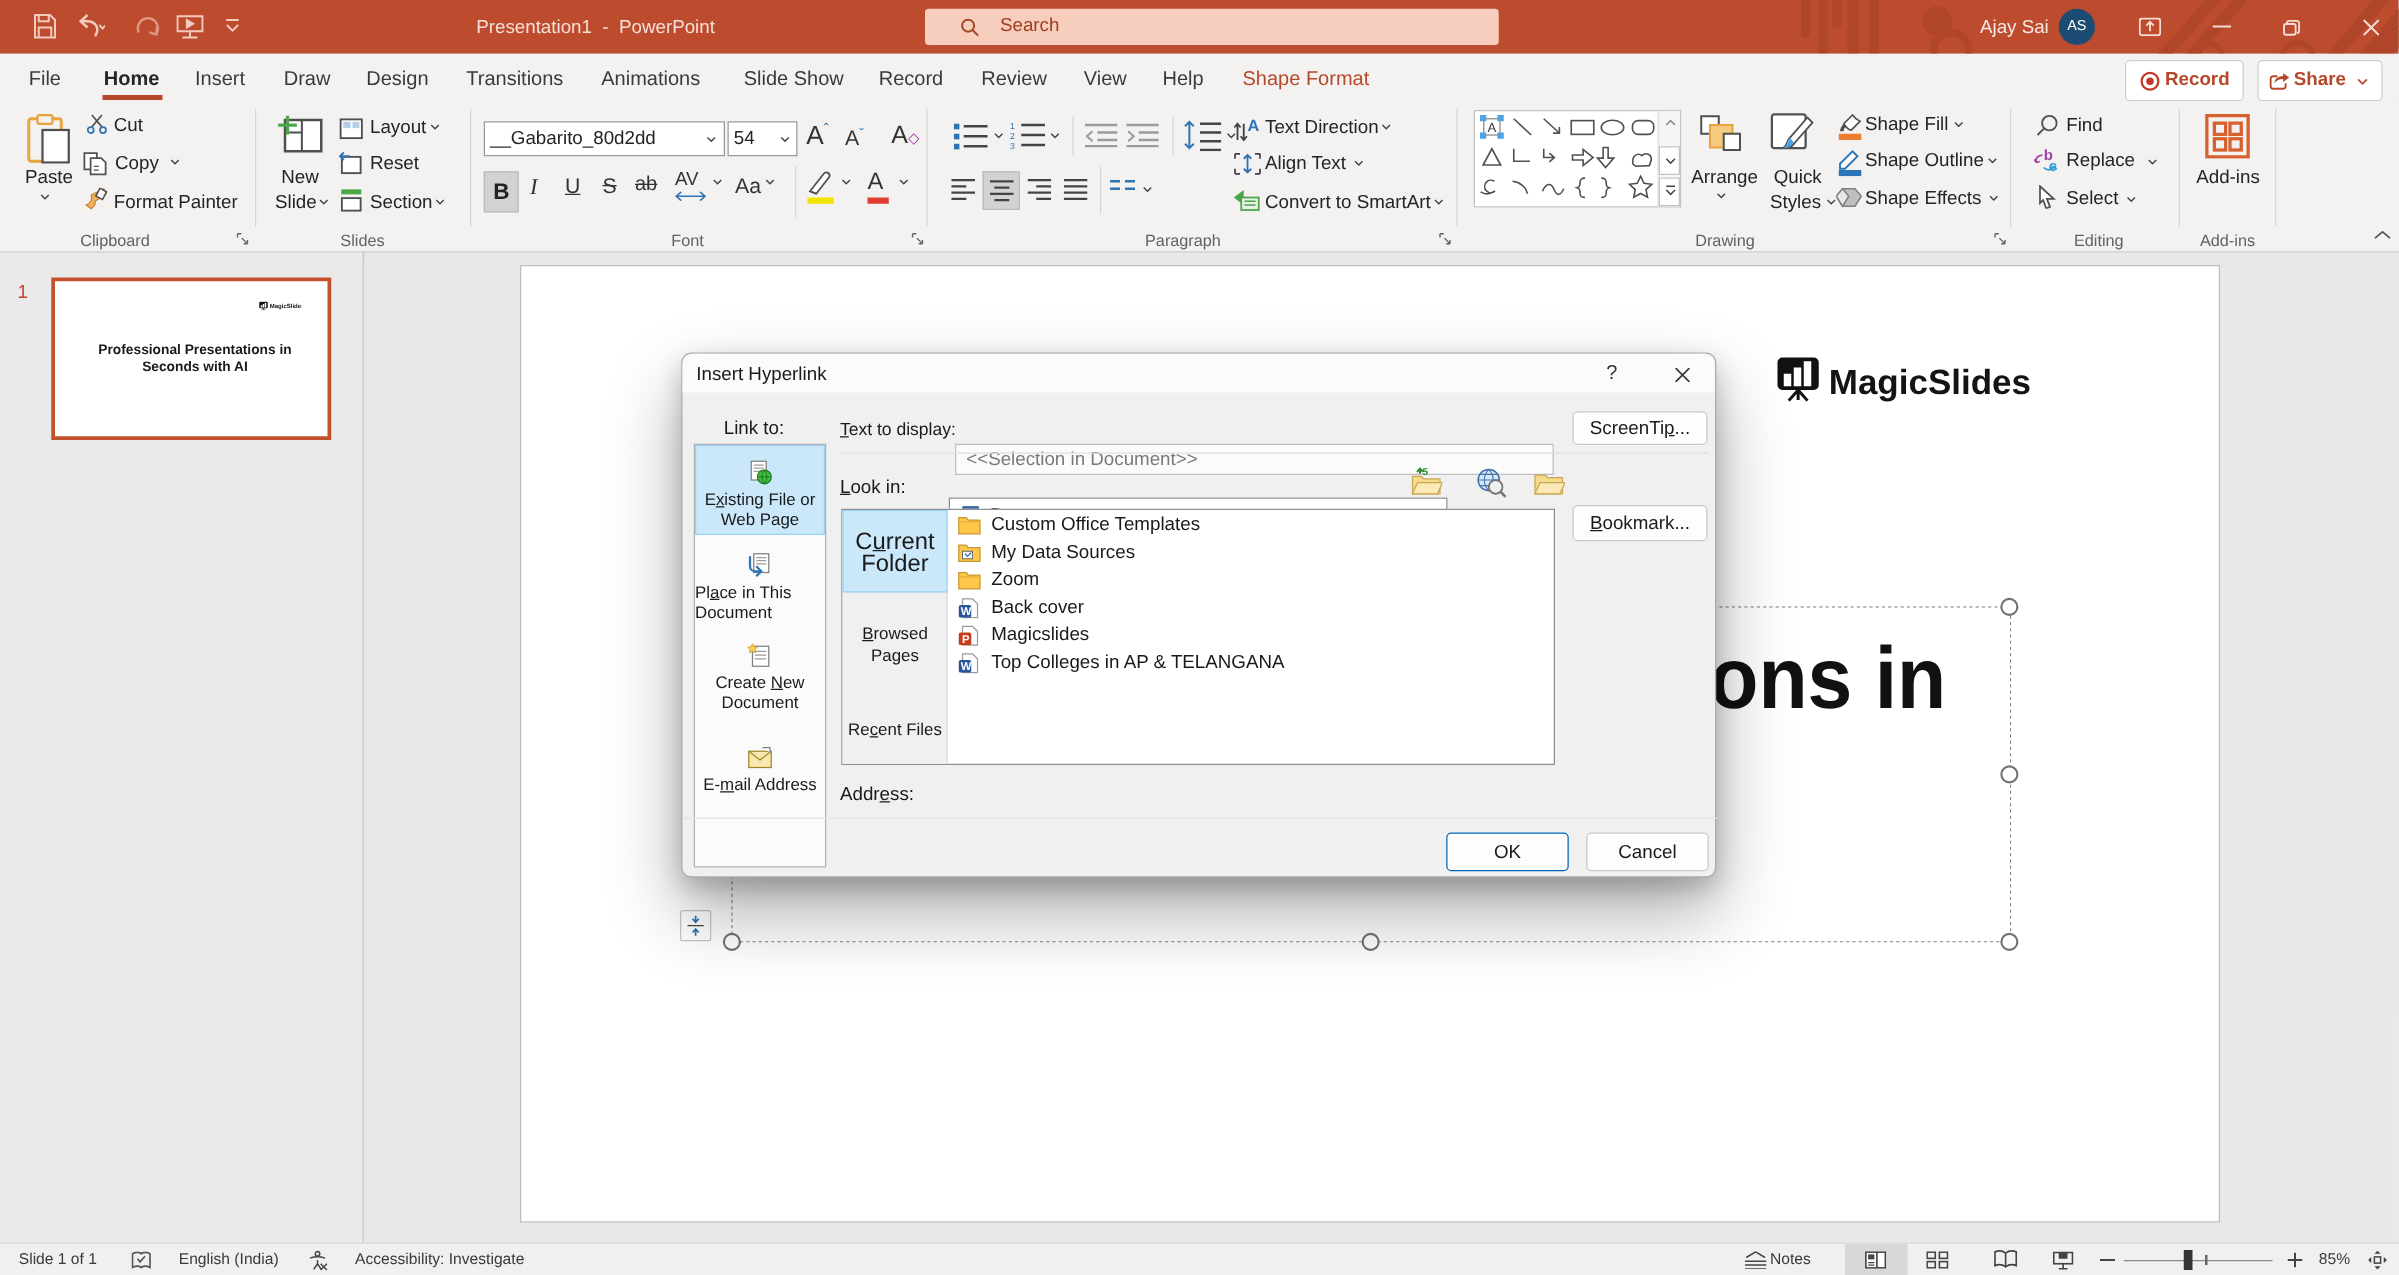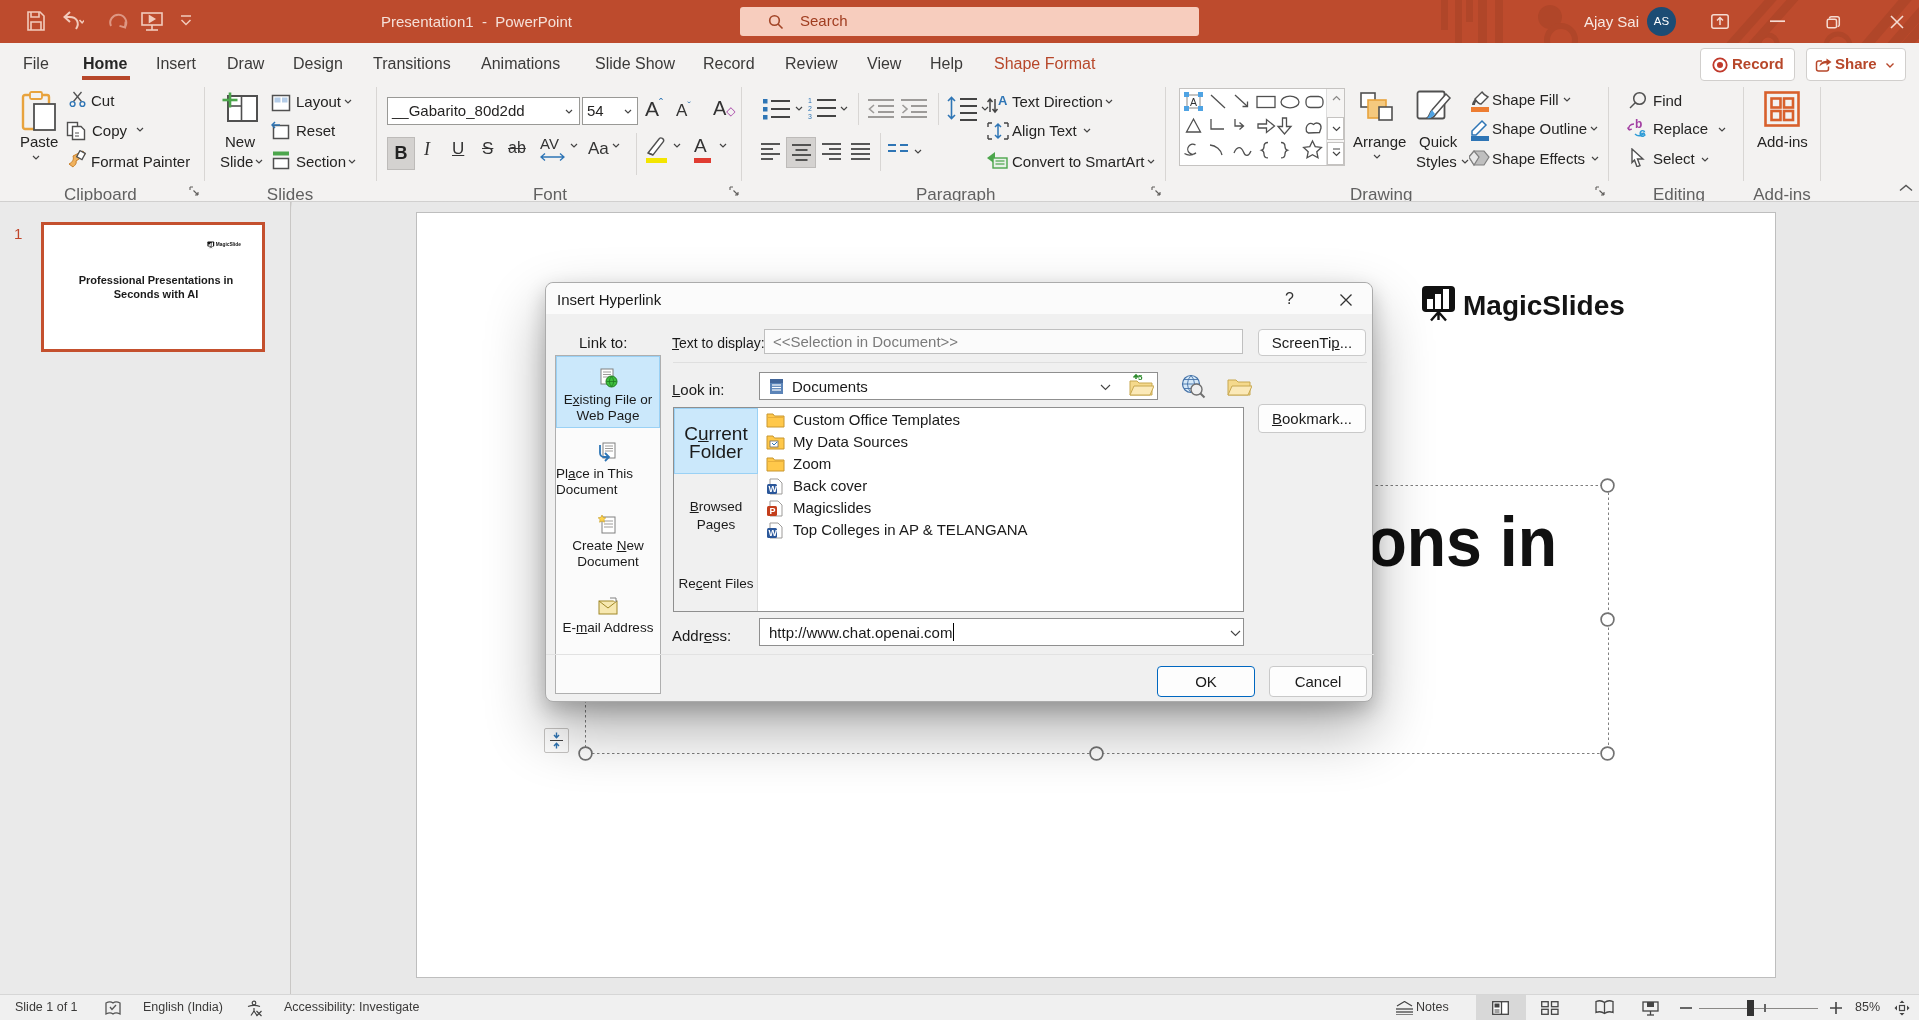--- a/index.html
+++ b/index.html
@@ -20,21 +20,21 @@
     background:#1C4C74; color:#fff; font-size:11.5px; text-align:center; line-height:29px; }
 
   
   #tabrow { left:0; top:43px; width:1919px; height:38px; background:#F3F2F1; }
   .tab { position:absolute; top:0; height:38px; line-height:41px; font-size:16px; color:#3B3A39; }
   #homeline { position:absolute; left:82px; top:33px; width:48px; height:4px; background:#B7472A; }
 
   
   #ribbon { left:0; top:81px; width:1919px; height:120px; background:#F3F2F1; }
   .gdiv { position:absolute; top:6px; width:1px; height:94px; background:#D8D6D4; }
-  .glabel { position:absolute; top:104px; font-size:17px; color:#616161; text-align:center; }
+  .glabel { position:absolute; top:104px; font-size:13px; color:#616161; text-align:center; }
   .launcher { position:absolute; top:105px; width:10px; height:10px; }
   .rtext { position:absolute; font-size:15px; color:#252423; white-space:nowrap; }
   .chev { position:absolute; width:8px; height:5px; }
 
   
   #ribshadow { left:0; top:201px; width:1919px; height:12px;
      background:linear-gradient(#CFCECD,#E4E4E4 55%,#E8E8E8); }
   #thumbpanel { left:0; top:202px; width:291px; height:792px; background:#EAEAEA; border-right:1px solid #C9C7C5; }
   #canvas { left:292px; top:202px; width:1627px; height:792px; background:#E8E8E8; }
   #slide { position:absolute; left:124px; top:10px; width:1360px; height:766px; background:#fff;
@@ -46,21 +46,21 @@
   #statusbar span { position:absolute; top:5px; }
 
   
   #dialog { left:545px; top:282px; width:828px; height:420px; background:#F0F0F0;
     border:1px solid #ABABAB; border-radius:8px;
     box-shadow:0 28px 60px rgba(0,0,0,.32), 0 8px 20px rgba(0,0,0,.20); font-size:15px; color:#1A1A1A; }
   #dlg-titlebar { position:absolute; left:0; top:0; width:100%; height:31px; background:#FBFBFB;
     border-radius:8px 8px 0 0; }
   .dbtn { position:absolute; background:#FDFDFD; border:1px solid #C9C9C9; border-radius:4px;
     text-align:center; font-size:15px; color:#1A1A1A; }
-  .field { position:absolute; background:#fff; border:1px solid #999; }
+  .field { position:absolute; background:#fff; border:1px solid #999;margin-top:26px; }
 </style>
 </head>
 <body>
 
 <div class="abs" id="titlebar">
 
   <svg class="abs" style="left:1440px;top:0" width="479" height="43" viewBox="0 0 479 43">
     <g fill="#B04629">
       <rect x="1" y="0" width="7" height="30"></rect>
         <rect x="15" y="0" width="7" height="43"></rect>
@@ -822,23 +822,16 @@
     <span class="abs" style="left:119px;top:91px">Magicslides</span>
     <svg class="abs" style="left:92px;top:114px" width="18" height="17" viewBox="0 0 18 17">
       <path d="M4 1 h8 l4 4 v11 h-12 z" fill="#fff" stroke="#9D9B99"></path>
       <rect x="1" y="6" width="10" height="10" rx="1.5" fill="#2B579A"></rect>
       <text x="2.5" y="14" font-size="9" fill="#fff" font-weight="bold">W</text>
     </svg>
     <span class="abs" style="left:119px;top:113px">Top Colleges in AP &amp; TELANGANA</span>
   </div>
 
   <div class="abs" style="left:126px;top:344px">Addr<u>e</u>ss:</div>
-  <div class="field abs" style="left:213px;top:335px;width:485px;height:28px;border-color:#8F8F8F">
-    <span class="abs" style="left:9px;top:5px">http://www.chat.openai.com</span>
-    <div class="abs" style="left:193px;top:4px;width:1px;height:18px;background:#000"></div>
-    <svg class="abs" style="left:470px;top:11px" width="11" height="7" viewBox="0 0 11 7">
-        <path d="M1 1 L5.5 5.5 L10 1" fill="none" stroke="#444" stroke-width="1.1"></path>
-      </svg>
-  </div>
   <div class="abs" style="left:0px;top:371px;width:828px;height:1px;background:#E2E2E2"></div>
   <div class="dbtn" style="left:611px;top:383px;width:98px;height:31px;line-height:29px;border:1.5px solid #0067C0">OK</div>
   <div class="dbtn" style="left:723px;top:383px;width:98px;height:31px;line-height:29px">Cancel</div>
 </div>
 
 </body></html>

